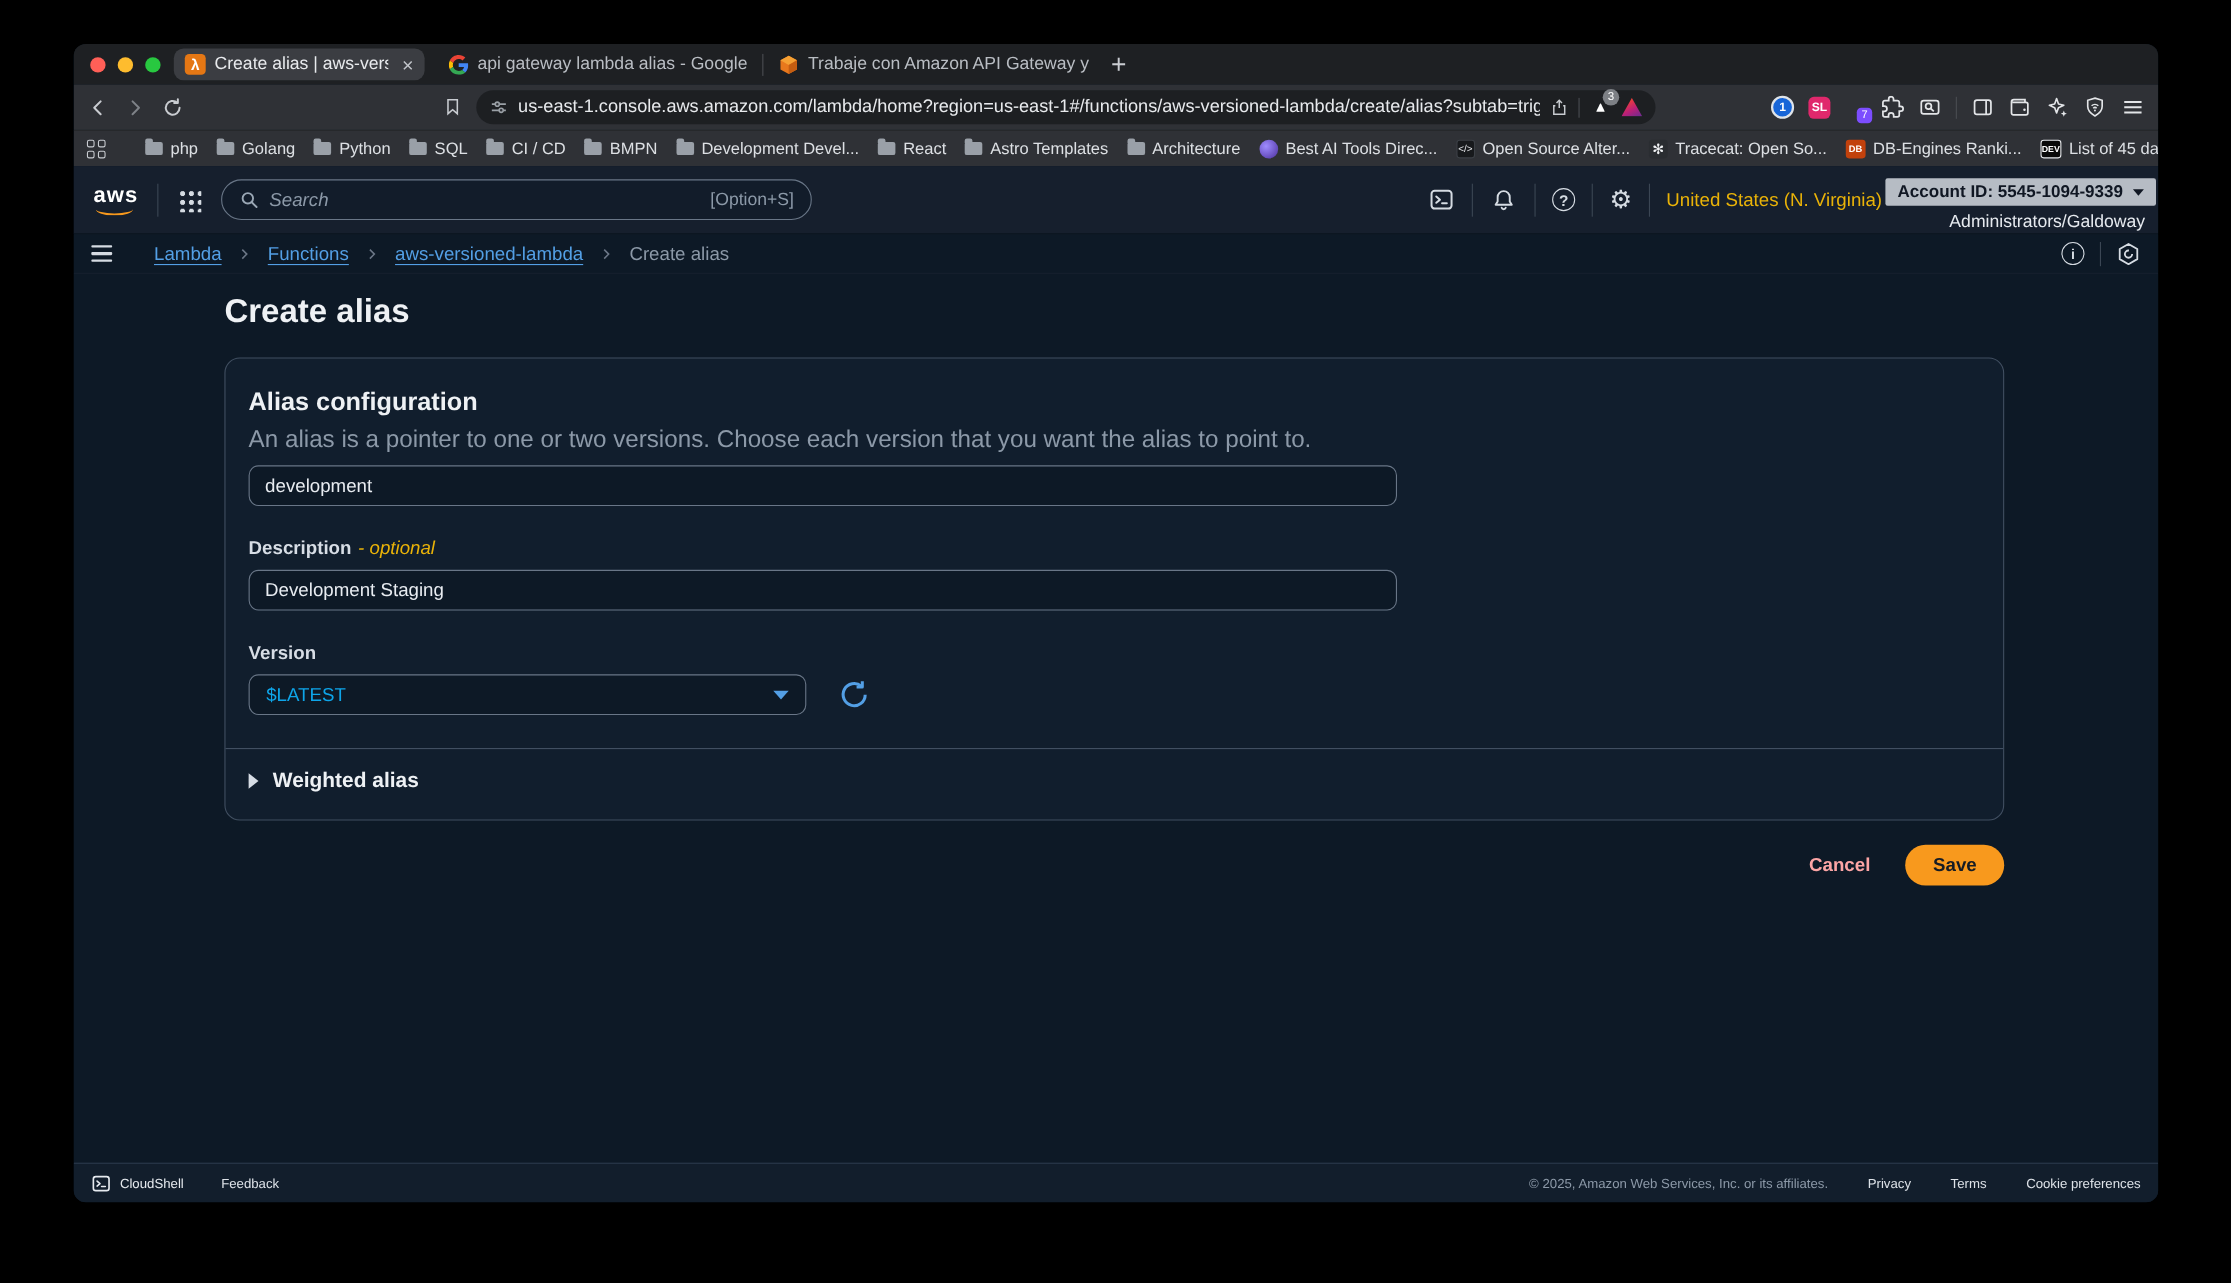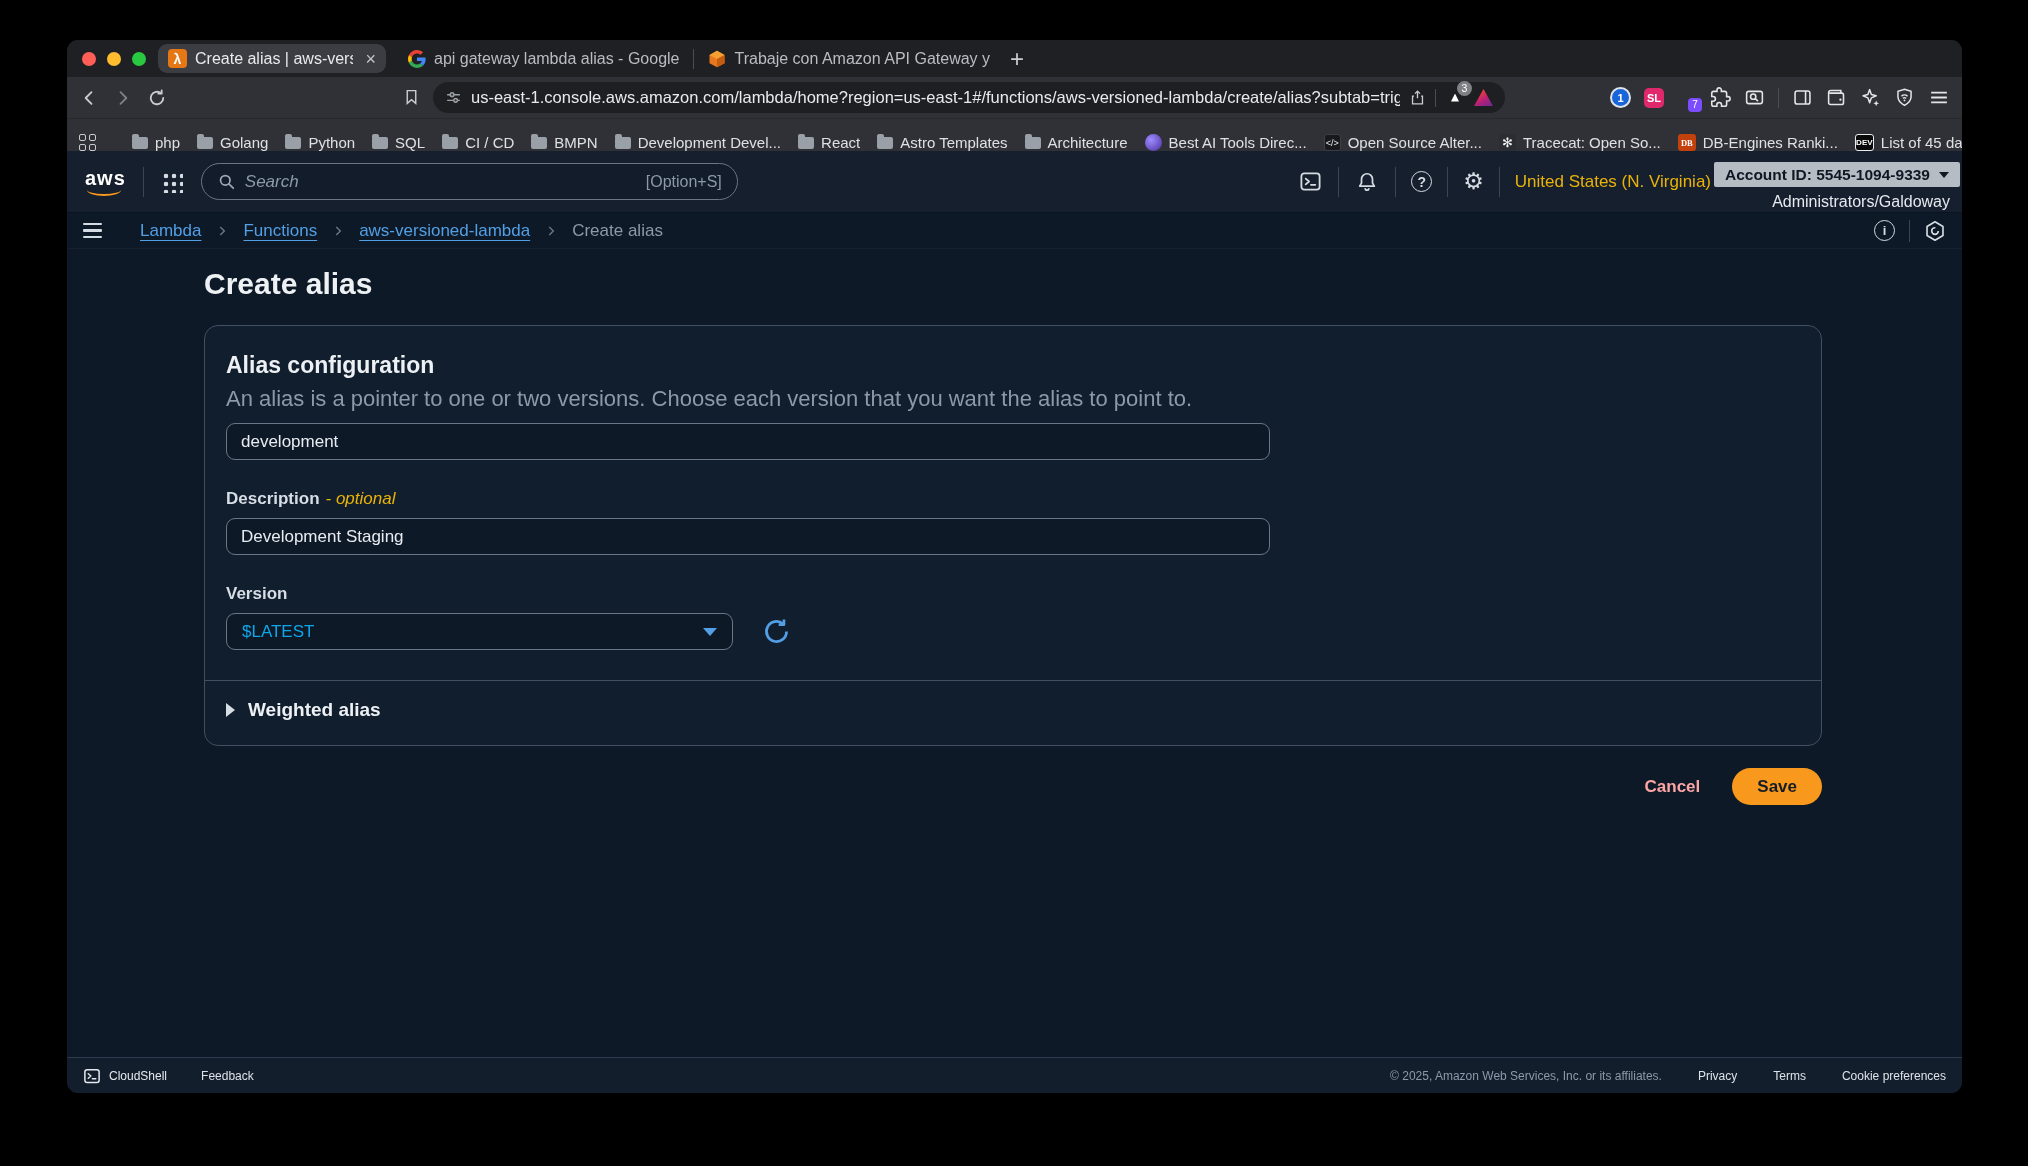--- a/index.html
+++ b/index.html
@@ -35,29 +35,29 @@
   .bat { width:19px; height:17px; background:linear-gradient(150deg,#ff4724 10%,#b91f79 60%,#662d91 100%); clip-path:polygon(50% 0,100% 100%,0 100%); flex:none; }
   .extbar { position:absolute; right:12px; top:0; height:41px; display:flex; align-items:center; gap:13px; }
   .ext-1p { width:21px; height:21px; border-radius:50%; background:#1765d8; border:2px solid #dfe3e8; color:#fff; font-size:11px; font-weight:bold; display:flex; align-items:center; justify-content:center; }
   .ext-sl { width:20px; height:20px; border-radius:5px; background:#e0286c; color:#fff; font-size:11px; font-weight:bold; display:flex; align-items:center; justify-content:center; }
   .ext-ob { position:relative; width:20px; height:20px; }
   .ext-ob .gem { width:17px; height:19px; background:#5b4bc4; clip-path:polygon(30% 0,85% 12%,100% 75%,55% 100%,0 70%,8% 15%); }
   .badge7 { position:absolute; right:-5px; bottom:-4px; width:14px; height:14px; border-radius:4px; background:#7c4dff; color:#fff; font-size:10px; display:flex; align-items:center; justify-content:center; }
   .tb-sep { width:1px; height:20px; background:#4a4d52; }
 
   
-  .bmbar { height:33px; background:#2f3136; border-top:1px solid #26282b; display:flex; align-items:flex-end; padding:0 12px; gap:17px; white-space:nowrap; overflow:hidden; flex:none; }
+  .bmbar { height:33px; background:#2f3136; border-top:1px solid #26282b; display:flex; align-items:center; padding:0 12px; gap:17px; white-space:nowrap; overflow:hidden; flex:none; }
   .bm { display:flex; align-items:center; gap:7px; color:#dde0e4; font-size:15px; }
   .folder { position:relative; width:16px; height:12px; background:#9aa0a8; border-radius:2px; flex:none; }
   .folder::before { content:""; position:absolute; left:0; top:-3px; width:7px; height:4px; background:#9aa0a8; border-radius:2px 2px 0 0; }
   .bm-ai { width:17px; height:17px; border-radius:50%; background:radial-gradient(circle at 35% 35%, #9f8cff, #4b2f9e); flex:none; }
   .bm-code { width:17px; height:17px; border-radius:3px; background:#17191c; border:1px solid #3c4046; color:#e8eaed; font-size:9px; display:flex; align-items:center; justify-content:center; flex:none; }
   .bm-ast { width:17px; height:17px; border-radius:3px; background:#2a2d31; color:#f0f2f4; font-size:13px; display:flex; align-items:center; justify-content:center; flex:none; }
   .bm-ast::before { content:"✻"; }
-  .bm-db { width:18px; height:17px; border-radius:3px; background:#c2410c; color:#fff; font-size:8.5px; font-weight:bold; display:flex; align-items:center; justify-content:center; flex:none;font-family:Liberation Serif, serif; }
+  .bm-db { width:18px; height:17px; border-radius:3px; background:#c2410c; color:#fff; font-size:8.5px; font-weight:bold; display:flex; align-items:center; justify-content:center; flex:none; }
   .bm-dev { width:19px; height:17px; border-radius:3px; background:#0a0a0a; border:1px solid #e8eaed; color:#fff; font-size:8px; font-weight:bold; display:flex; align-items:center; justify-content:center; flex:none; }
   .apps-grid { display:grid; grid-template-columns:7px 7px; grid-gap:3px; margin-right:2px; }
   .apps-grid span { width:7px; height:7px; border:1.6px solid #c9ccd1; border-radius:2px; }
   .bm-sep { width:1px; height:20px; background:#4a4d52; }
 
   
   .awsheader { height:62px; background:#161f2d; border-bottom:1px solid #0a1420; display:flex; align-items:center; padding:0 18px; position:relative; flex:none; }
   .awslogo { position:relative; color:#fff; font-weight:bold; font-size:20px; letter-spacing:1px; padding-bottom:6px; }
   .awslogo::after { content:""; position:absolute; left:2px; bottom:0; width:34px; height:10px; border-bottom:2.5px solid #f8991d; border-radius:50%; }
   .hdr-sep { width:1px; height:30px; background:#3b4654; margin:0 17px; }

